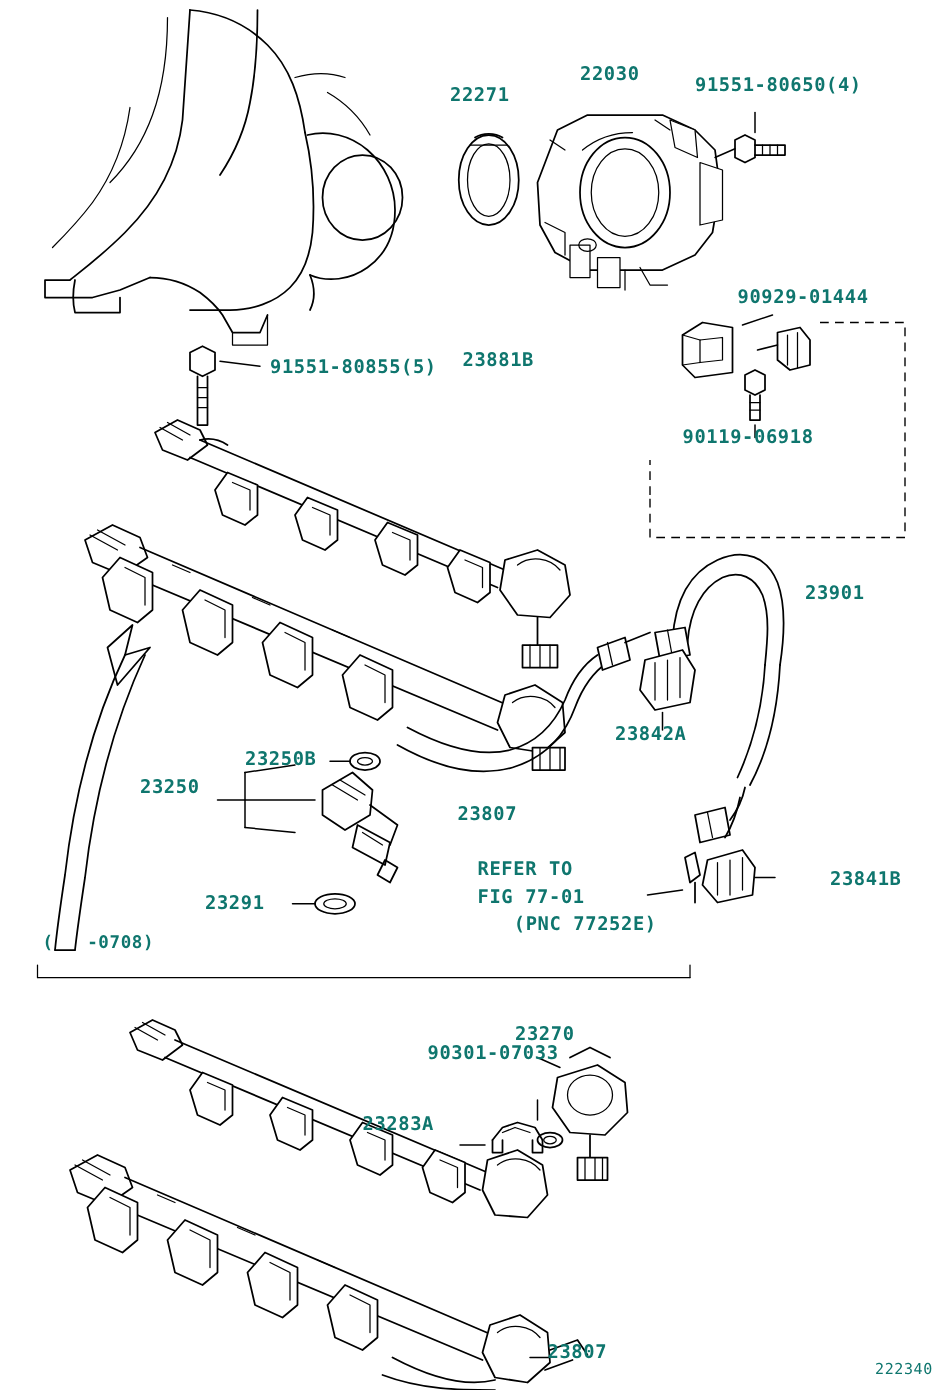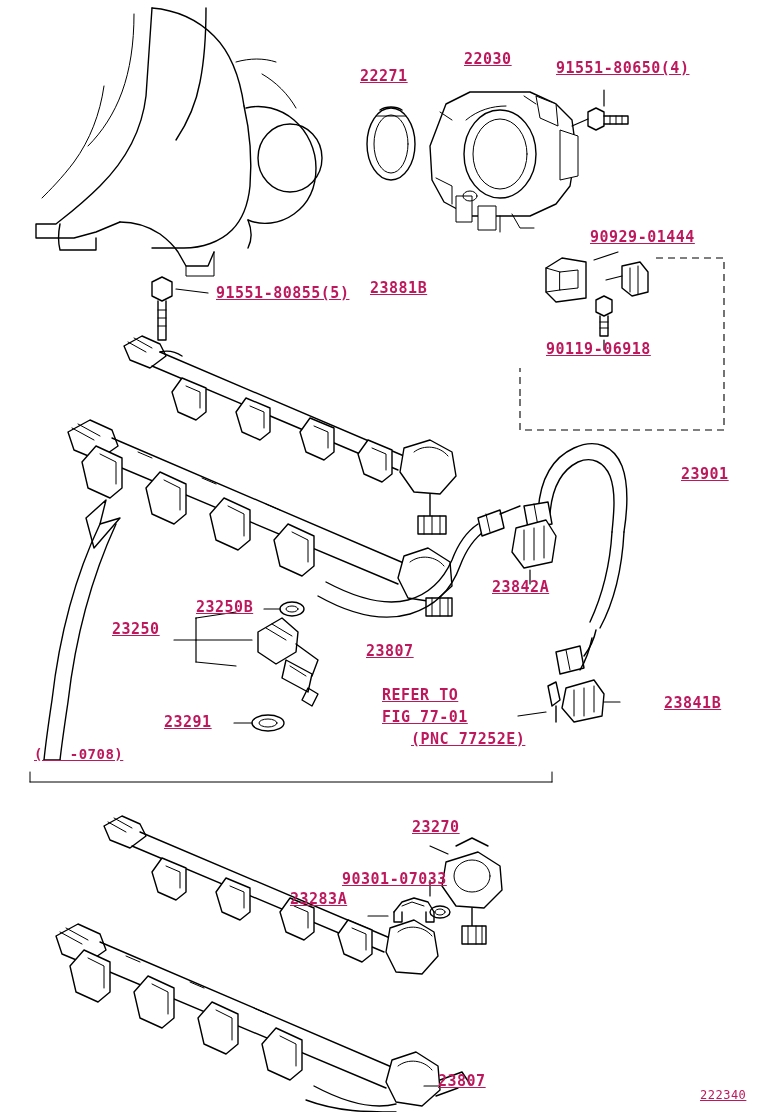--- a/index.html
+++ b/index.html
@@ -15,25 +15,24 @@
     width: 760px;
     height: 1112px;
     background: #ffffff;
     overflow: hidden;
   }
   .lbl {
     position: absolute;
     font-family: "DejaVu Sans Mono", monospace;
     font-size: 15px;
     font-weight: bold;
-    color: #be185d;
+    color: #0f766e;
     white-space: pre;
     letter-spacing: 0.5px;
     line-height: 18px;
-    text-decoration: underline;
   }
   .lbl.small {
     font-size: 14px;
     font-weight: bold;
   }
   .lbl.code {
     font-size: 12px;
     font-weight: normal;
   }
   svg.art {
@@ -352,34 +351,34 @@
 
   </svg>
 
   <div class="lbl" style="left:360px; top:67px;">22271</div>
   <div class="lbl" style="left:464px; top:50px;">22030</div>
   <div class="lbl" style="left:556px; top:59px;text-align:center;">91551-80650(4)</div>
   <div class="lbl" style="left:590px; top:228px;">90929-01444</div>
   <div class="lbl" style="left:370px; top:279px;">23881B</div>
   <div class="lbl" style="left:546px; top:340px;">90119-06918</div>
   <div class="lbl" style="left:216px; top:284px;">91551-80855(5)</div>
-  <div class="lbl" style="left:644px; top:465px;margin-left:37px;">23901</div>
+  <div class="lbl" style="left:644px; top:465px;">23901</div>
   <div class="lbl" style="left:492px; top:578px;">23842A</div>
   <div class="lbl" style="left:196px; top:598px;">23250B</div>
   <div class="lbl" style="left:112px; top:620px;">23250</div>
   <div class="lbl" style="left:366px; top:642px;">23807</div>
   <div class="lbl" style="left:164px; top:713px;">23291</div>
   <div class="lbl" style="left:628px; top:694px;margin-left:36px;">23841B</div>
 
   <div class="lbl" style="left:382px; top:686px;">REFER TO</div>
   <div class="lbl" style="left:382px; top:708px;">FIG 77-01</div>
   <div class="lbl" style="left:382px; top:730px;margin-left:29px;">(PNC 77252E)</div>
 
   <div class="lbl small" style="left:34px; top:745px;">(   -0708)</div>
 
   <div class="lbl" style="left:412px; top:818px;">23270</div>
-  <div class="lbl" style="left:342px; top:870px;">90301-07033</div>
+  <div class="lbl" style="left:342px; top:833px;">90301-07033</div>
   <div class="lbl" style="left:290px; top:890px;">23283A</div>
   <div class="lbl" style="left:438px; top:1072px;">23807</div>
 
   <div class="lbl code" style="left:700px; top:1086px;">222340</div>
 
 </div>
 
 </body></html>

